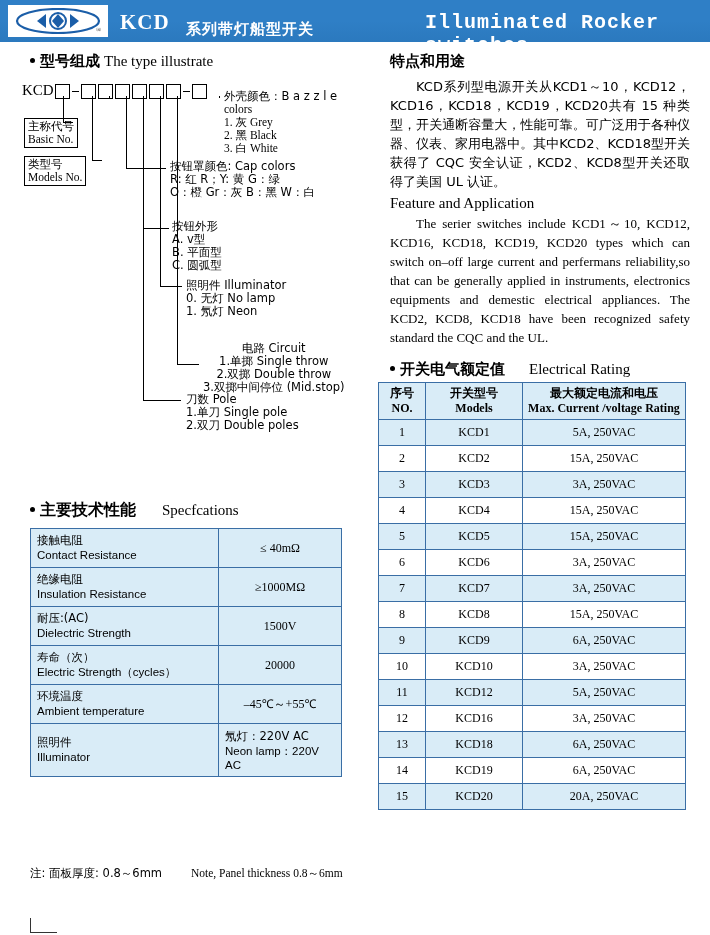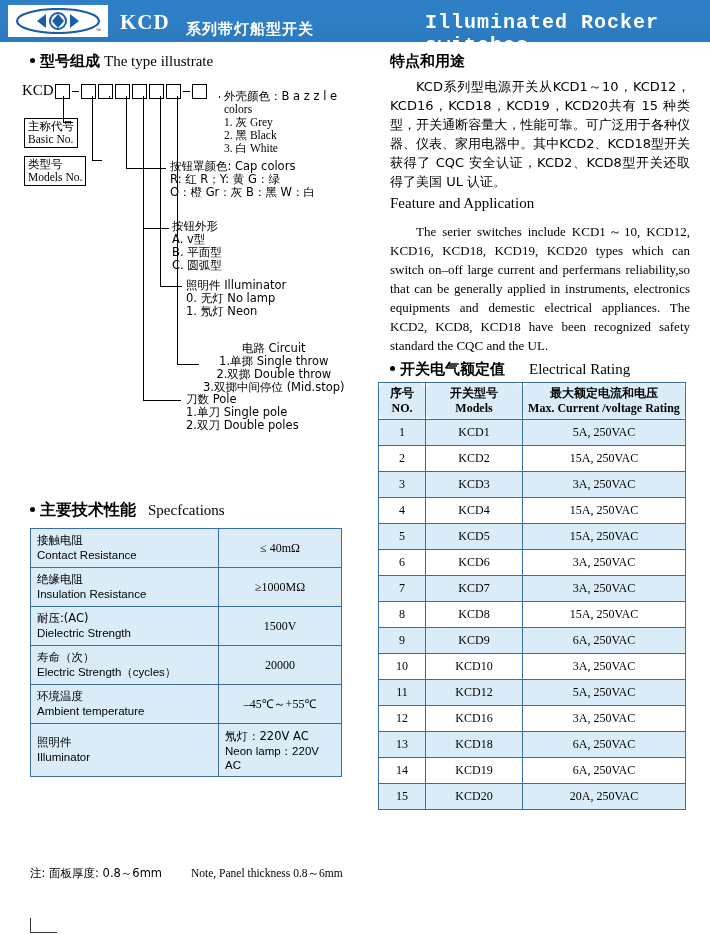--- a/index.html
+++ b/index.html
@@ -103,31 +103,31 @@
   #feature-sec .hd{font-size:15px;font-family:"DejaVu Sans", sans-serif;font-weight:bold;}
   .para-cn{
     font-family:"DejaVu Sans", sans-serif;font-size:13px;line-height:19px;
     text-align:justify;text-indent:26px;margin-top:6px;
   }
   .sub-h{
     font-family:"Liberation Serif", serif;font-size:15px;margin-top:4px;
   }
   .para-en{
     font-family:"Liberation Serif", serif;font-size:13px;line-height:19px;
-    text-align:justify;text-indent:26px;margin-top:10px;
+    text-align:justify;text-indent:26px;margin-top:2px;
   }
   #rating-title{position:absolute;left:390px;top:360px;}
   table.rating{
     position:absolute;left:378px;top:382px;border-collapse:collapse;width:308px;
   }
   table.rating th,table.rating td{
     border:1px solid #3a6ea5;text-align:center;
     font-family:"Liberation Serif", serif;font-size:12px;
   }
-  table.rating th{background:#d9ecf7;padding:3px 2px;border-radius:8px;}
+  table.rating th{background:#d9ecf7;padding:3px 2px;}
   table.rating td{padding:5px 2px;background:#ffffff;}
   table.rating tr.alt td{background:#d9ecf7;}
   th .cn{font-family:"DejaVu Sans", sans-serif;font-size:12px;display:block;line-height:15px;}
   th .en{font-family:"Liberation Serif", serif;font-size:12px;display:block;line-height:15px;text-align:center;}
   .corner{
     position:absolute;left:30px;top:918px;width:26px;height:14px;
     border-left:1px solid #333;border-bottom:1px solid #333;
   }
 </style>
 </head>
@@ -221,21 +221,21 @@
 </div>
 
 <div class="annot" style="left:186px;top:393px;">
   <div class="cn">刀数  Pole</div>
   <div class="cn">1.单刀  Single pole</div>
   <div class="cn">2.双刀  Double poles</div>
 </div>
 
 <div id="spec-sec">
   <span class="bullet"></span><span class="sec-title" style="font-size:16px;">主要技术性能</span>
-  <span class="en-h" style="margin-left:8px;">Specfcations</span>
+  <span class="en-h" style="margin-left:22px;">Specfcations</span>
 </div>
 
 <table class="spec">
   <tbody>
       <tr>
     <td class="l">
       <span class="cnline">接触电阻</span>
       <span class="enline">Contact  Resistance</span>
     </td>
     <td class="r">≤ 40mΩ</td>

